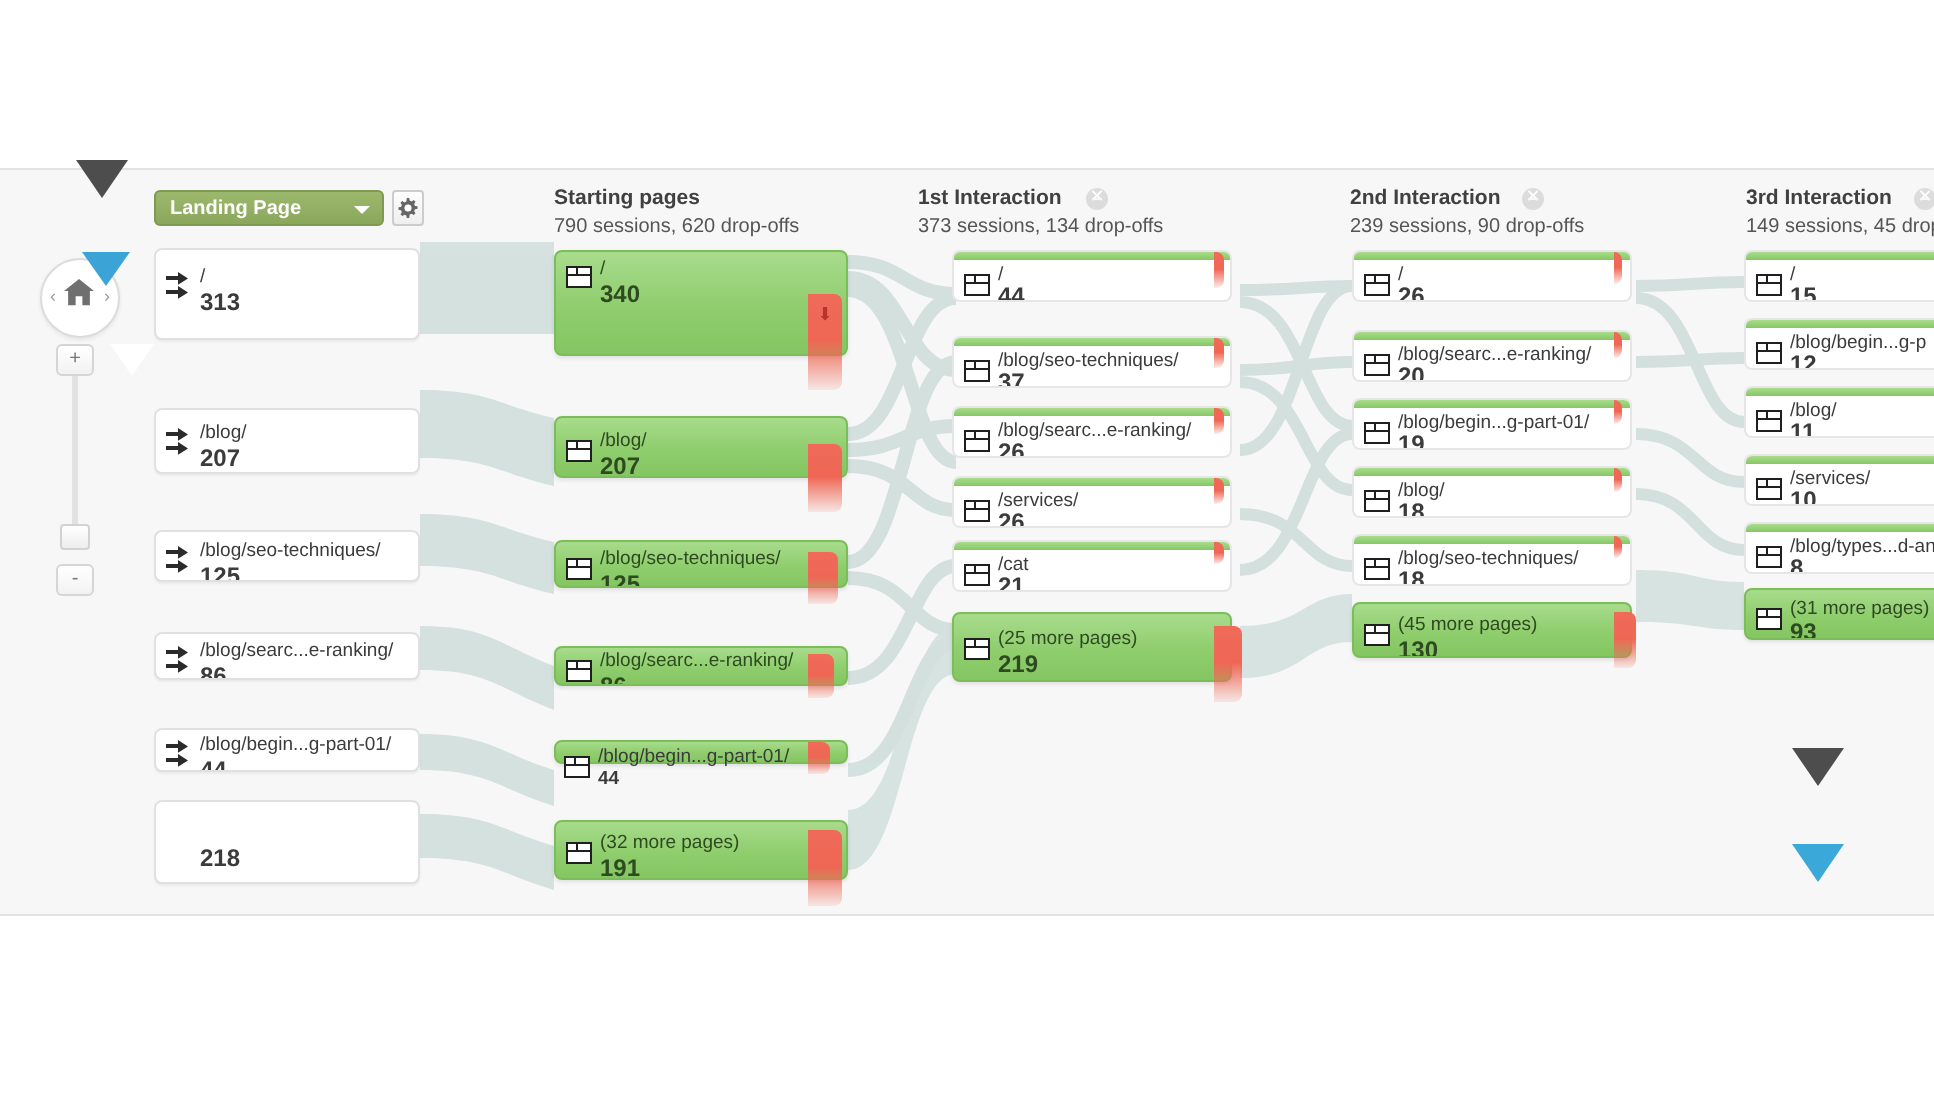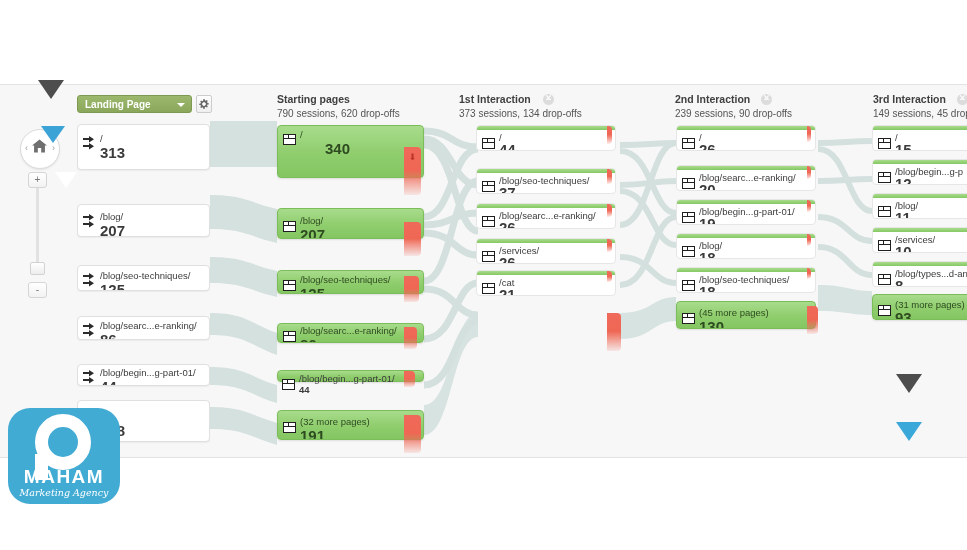--- a/index.html
+++ b/index.html
@@ -136,21 +136,21 @@
   .node .lbl {
     position: absolute;
     left: 22px;
     font-size: 9.5px;
     color: #3b3b3b;
     white-space: nowrap;
   }
   .node .val {
     position: absolute;
     left: 22px;
-    font-size: 15px;
+    font-size: 12px;
     font-weight: bold;
     color: #3b3b3b;
     white-space: nowrap;
   }
   .node.grn .lbl, .node.grn .val { color: #2e4a20; }
   .node .ico { position:absolute; left:5px; }
 
   
   .dropoff {
     position:absolute;
@@ -399,21 +399,21 @@
   <div class="node grn" style="left:277px; top:125px; width:147px; height:53px;">
     <span class="ico" style="top:5px;">
       <svg width="13" height="11" viewBox="0 0 13 11">
           <rect width="13" height="11" fill="#1f1f1f"></rect>
           <rect x="1" y="1" width="4" height="3" fill="#fff"></rect>
           <rect x="6" y="1" width="6" height="3" fill="#fff"></rect>
           <rect x="1" y="5" width="11" height="5" fill="#fff"></rect>
         </svg>
     </span>
     <span class="lbl" style="top:3px;">/</span>
-    <span class="val" style="top:14px;margin-left:25px;">340</span>
+    <span class="val" style="top:14px;">340</span>
   </div>
   <div class="dropoff" style="left:404px; top:147px; width:17px; height:48px;">
       <span class="arw">⬇</span>
     </div>
 
   <div class="node grn" style="left:277px; top:208px; width:147px; height:31px;">
     <span class="ico" style="top:9px;">
       <svg width="13" height="11" viewBox="0 0 13 11">
           <rect width="13" height="11" fill="#1f1f1f"></rect>
           <rect x="1" y="1" width="4" height="3" fill="#fff"></rect>
@@ -549,20 +549,32 @@
           <rect x="1" y="1" width="4" height="3" fill="#fff"></rect>
           <rect x="6" y="1" width="6" height="3" fill="#fff"></rect>
           <rect x="1" y="5" width="11" height="5" fill="#fff"></rect>
         </svg>
     </span>
     <span class="lbl" style="top:6px;">/cat</span>
     <span class="val" style="top:15px;">21</span>
   </div>
   <div class="dropoff" style="left:607px; top:271px; width:5px; height:11px;"></div>
 
+  <div class="node grn" style="left:476px; top:306px; width:140px; height:35px;">
+    <span class="ico" style="top:10px;">
+      <svg width="13" height="11" viewBox="0 0 13 11">
+          <rect width="13" height="11" fill="#1f1f1f"></rect>
+          <rect x="1" y="1" width="4" height="3" fill="#fff"></rect>
+          <rect x="6" y="1" width="6" height="3" fill="#fff"></rect>
+          <rect x="1" y="5" width="11" height="5" fill="#fff"></rect>
+        </svg>
+    </span>
+    <span class="lbl" style="top:7px;">(25 more pages)</span>
+    <span class="val" style="top:18px;">219</span>
+  </div>
   <div class="dropoff" style="left:607px; top:313px; width:14px; height:38px;"></div>
 
   <div class="node thin" style="left:676px; top:125px; width:140px; height:26px;">
     <div class="bar"></div>
     <span class="ico" style="top:9px;">
       <svg width="13" height="11" viewBox="0 0 13 11">
           <rect width="13" height="11" fill="#1f1f1f"></rect>
           <rect x="1" y="1" width="4" height="3" fill="#fff"></rect>
           <rect x="6" y="1" width="6" height="3" fill="#fff"></rect>
           <rect x="1" y="5" width="11" height="5" fill="#fff"></rect>
@@ -743,20 +755,14 @@
   <div class="zbtn zplus">+</div>
   <div class="zhandle"></div>
   <div class="zbtn zminus">-</div>
 
   <div class="tri dark" style="left:38px; top:80px;"></div>
   <div class="tri blue-sm" style="left:41px; top:126px;"></div>
   <div class="tri white-sm" style="left:55px; top:172px;"></div>
   <div class="tri dark" style="left:896px; top:374px;"></div>
   <div class="tri blue" style="left:896px; top:422px;"></div>
 
-  <div id="logo">
-    <div class="ring"></div>
-    <div class="tail"></div>
-    <div class="name">MAHAM</div>
-    <div class="tag">Marketing Agency</div>
-  </div>
 
 </div>
 
 </body></html>

